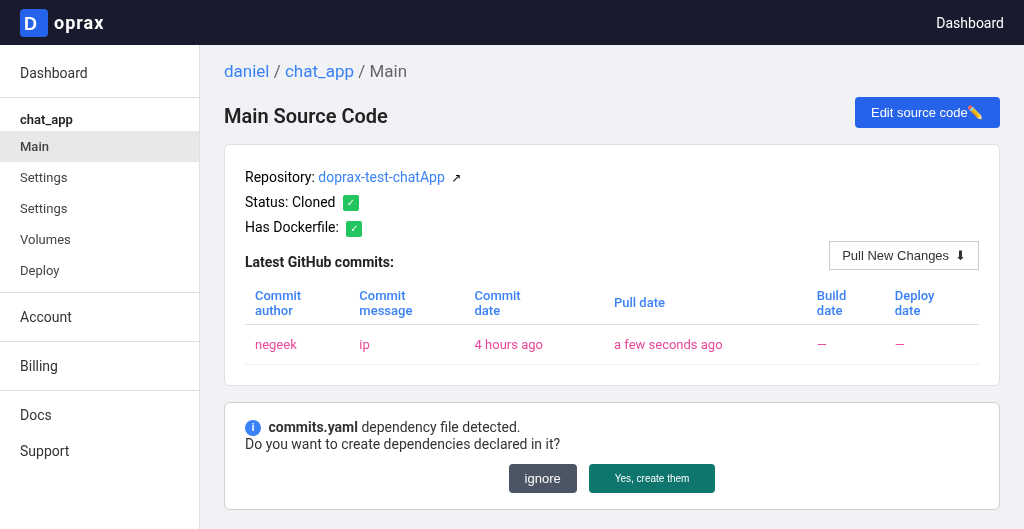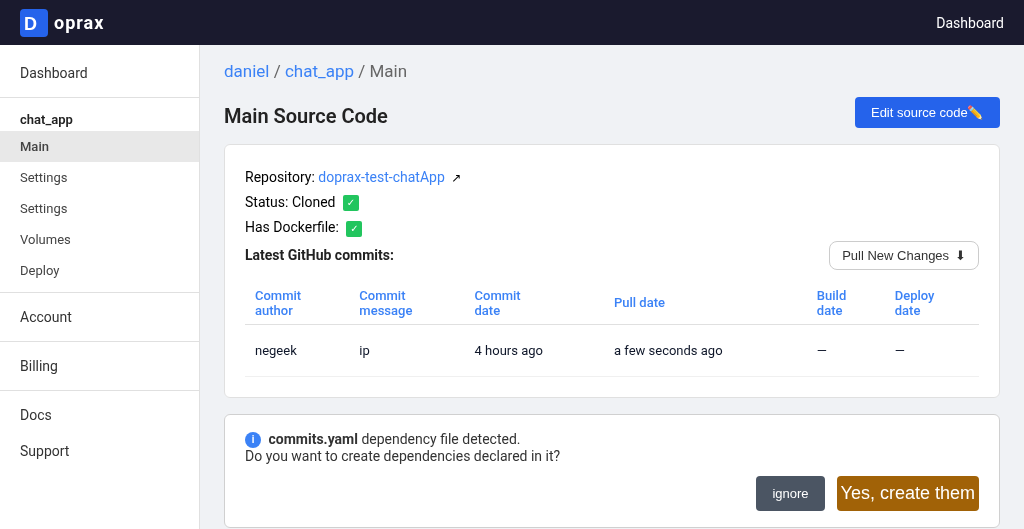--- a/index.html
+++ b/index.html
@@ -146,34 +146,34 @@
       font-size: 10px;
       position: absolute;
       top: 50%;
       left: 50%;
       transform: translate(-50%, -50%);
     }
 
     
     .commits-header {
       display: flex;
-      align-items: center;
+      align-items: flex-end;
       justify-content: space-between;
       margin-bottom: 12px;
     }
     .commits-title {
       font-size: 14px;
       font-weight: 700;
       color: #222;
     }
     .pull-btn {
       background: white;
       color: #333;
       border: 1px solid #ccc;
-      border-radius: 8px;
+      border-radius: 0;
       padding: 6px 12px;
       font-size: 13px;
       cursor: pointer;
       display: flex;
       align-items: center;
       gap: 6px;
     }
 
     
     .commits-table {
@@ -182,22 +182,22 @@
       font-size: 13px;
     }
     .commits-table th {
       text-align: left;
       padding: 6px 10px;
       color: #3b82f6;
       font-weight: 500;
       border-bottom: 1px solid #e0e0e0;
     }
     .commits-table td {
-      padding: 18px 10px;
-      color: #0f172a;
+      padding: 12px 10px;
+      color: #ec4899;
       border-bottom: 1px solid #f0f0f0;
       vertical-align: top;
     }
 
     
     .notify-card {
       background: white;
       border-radius: 6px;
       border: 1px solid #d0d0d0;
       padding: 16px 20px;
@@ -217,39 +217,39 @@
       color: white;
       font-size: 10px;
       text-align: center;
       line-height: 16px;
       margin-right: 4px;
       vertical-align: middle;
       font-weight: 700;
     }
     .notify-actions {
       display: flex;
-      justify-content: flex-end;
+      justify-content: center;
       gap: 12px;
     }
     .btn-ignore {
       background: #4b5563;
       color: white;
       border: none;
       border-radius: 4px;
       padding: 7px 16px;
       font-size: 13px;
       cursor: pointer;
     }
     .btn-create {
-      background: #a16207;
+      background: #0f766e;
       color: white;
       border: none;
       border-radius: 4px;
-      padding: 7px 4px;
-      font-size: 18px;
+      padding: 7px 26px;
+      font-size: 10px;
       cursor: pointer;
     }
     .arrow-down {
       display: inline-block;
     }
     .external-link {
       display: inline-block;
       font-size: 12px;
       margin-left: 3px;
     }

